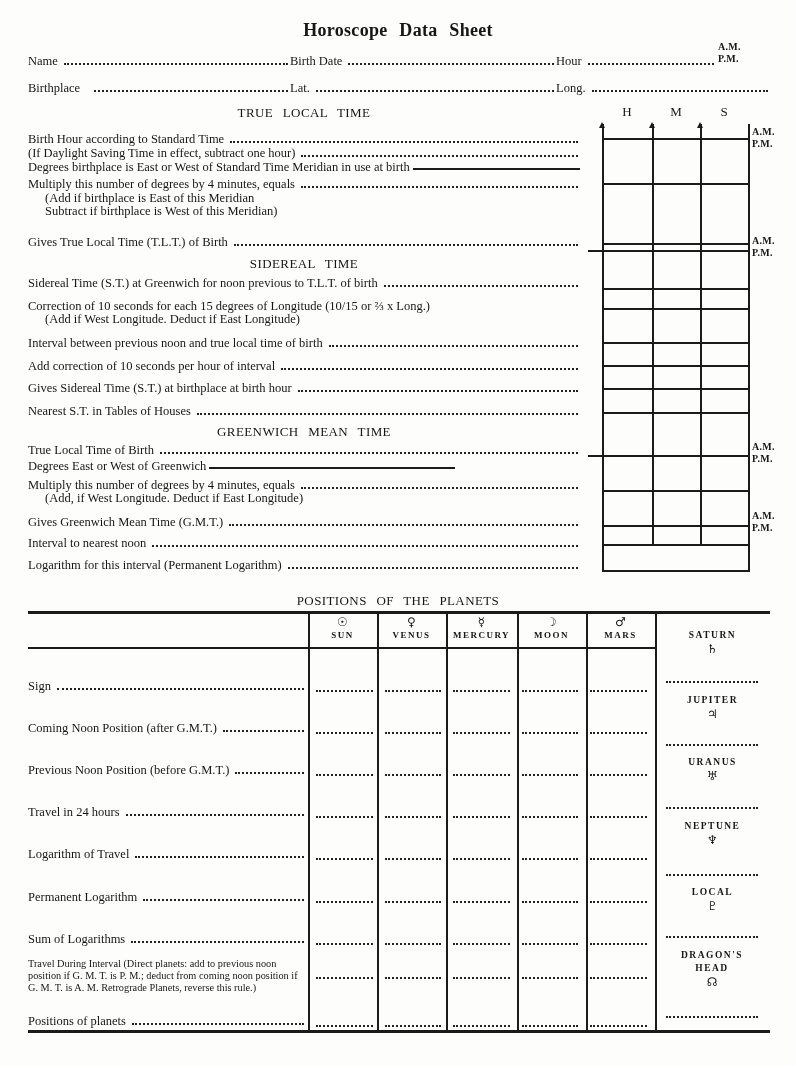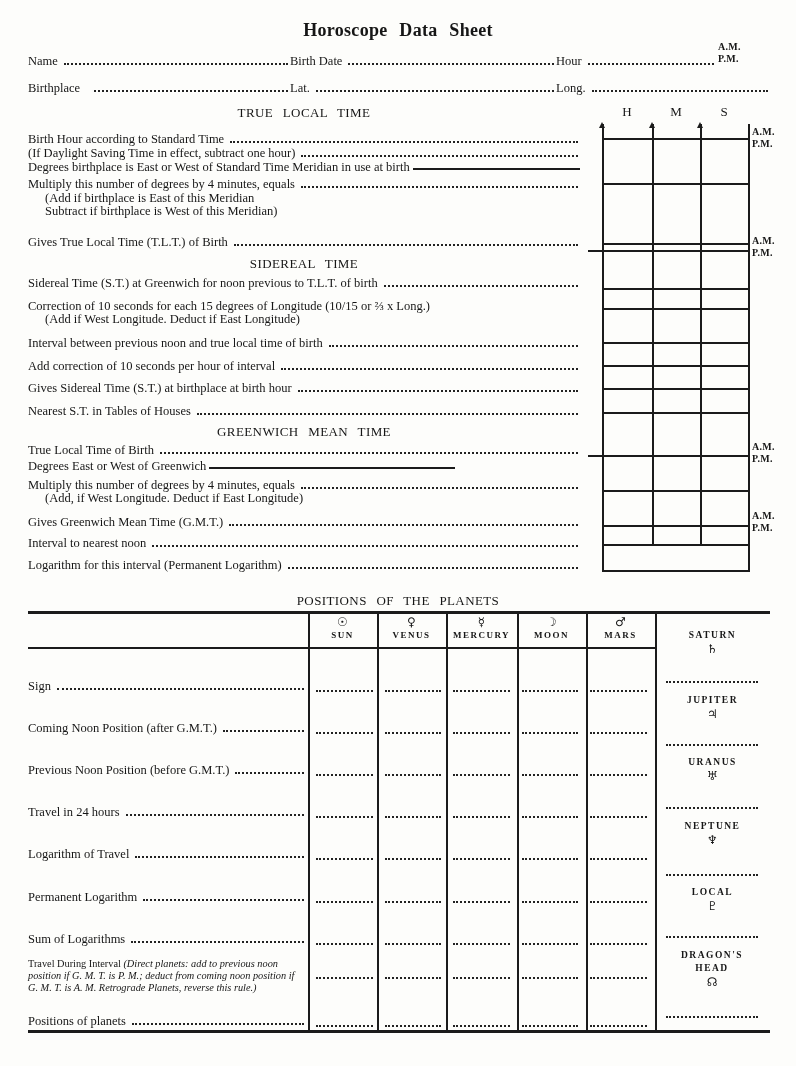--- a/index.html
+++ b/index.html
@@ -38,21 +38,21 @@
   .sym,.osym{font-family:"DejaVu Sans","DejaVu Serif",sans-serif;}
   .outerp{position:absolute;left:655px;width:115px;text-align:center;}
   .outerp .nm{display:block;font-size:9.5px;font-weight:bold;letter-spacing:1.5px;line-height:13px;}
   .outerp .osym{display:block;font-size:12px;line-height:14px;}
   .cellrow{position:absolute;left:310px;width:343px;display:flex;height:13px;}
   .cellrow span{flex:1 1 0;border-bottom:2px dotted #222;margin:0 6px;}
   .odots{position:absolute;left:666px;width:92px;height:6px;border-bottom:2px dotted #222;}
   .tlabel{position:absolute;left:28px;width:278px;display:flex;align-items:flex-end;
     font-size:12.5px;line-height:14px;white-space:nowrap;}
   .note{position:absolute;left:28px;width:278px;font-size:10.3px;line-height:11.8px;}
-  .note .it{font-style:italic;}
+  .note .it{}
   .hdrrow{position:absolute;left:28px;display:flex;font-size:12.5px;line-height:14px;}
   .seg{display:flex;align-items:flex-end;}
 </style>
 </head>
 <body>
 
 <div class="page">
 
   <div class="abs title">Horoscope Data Sheet</div>
 

